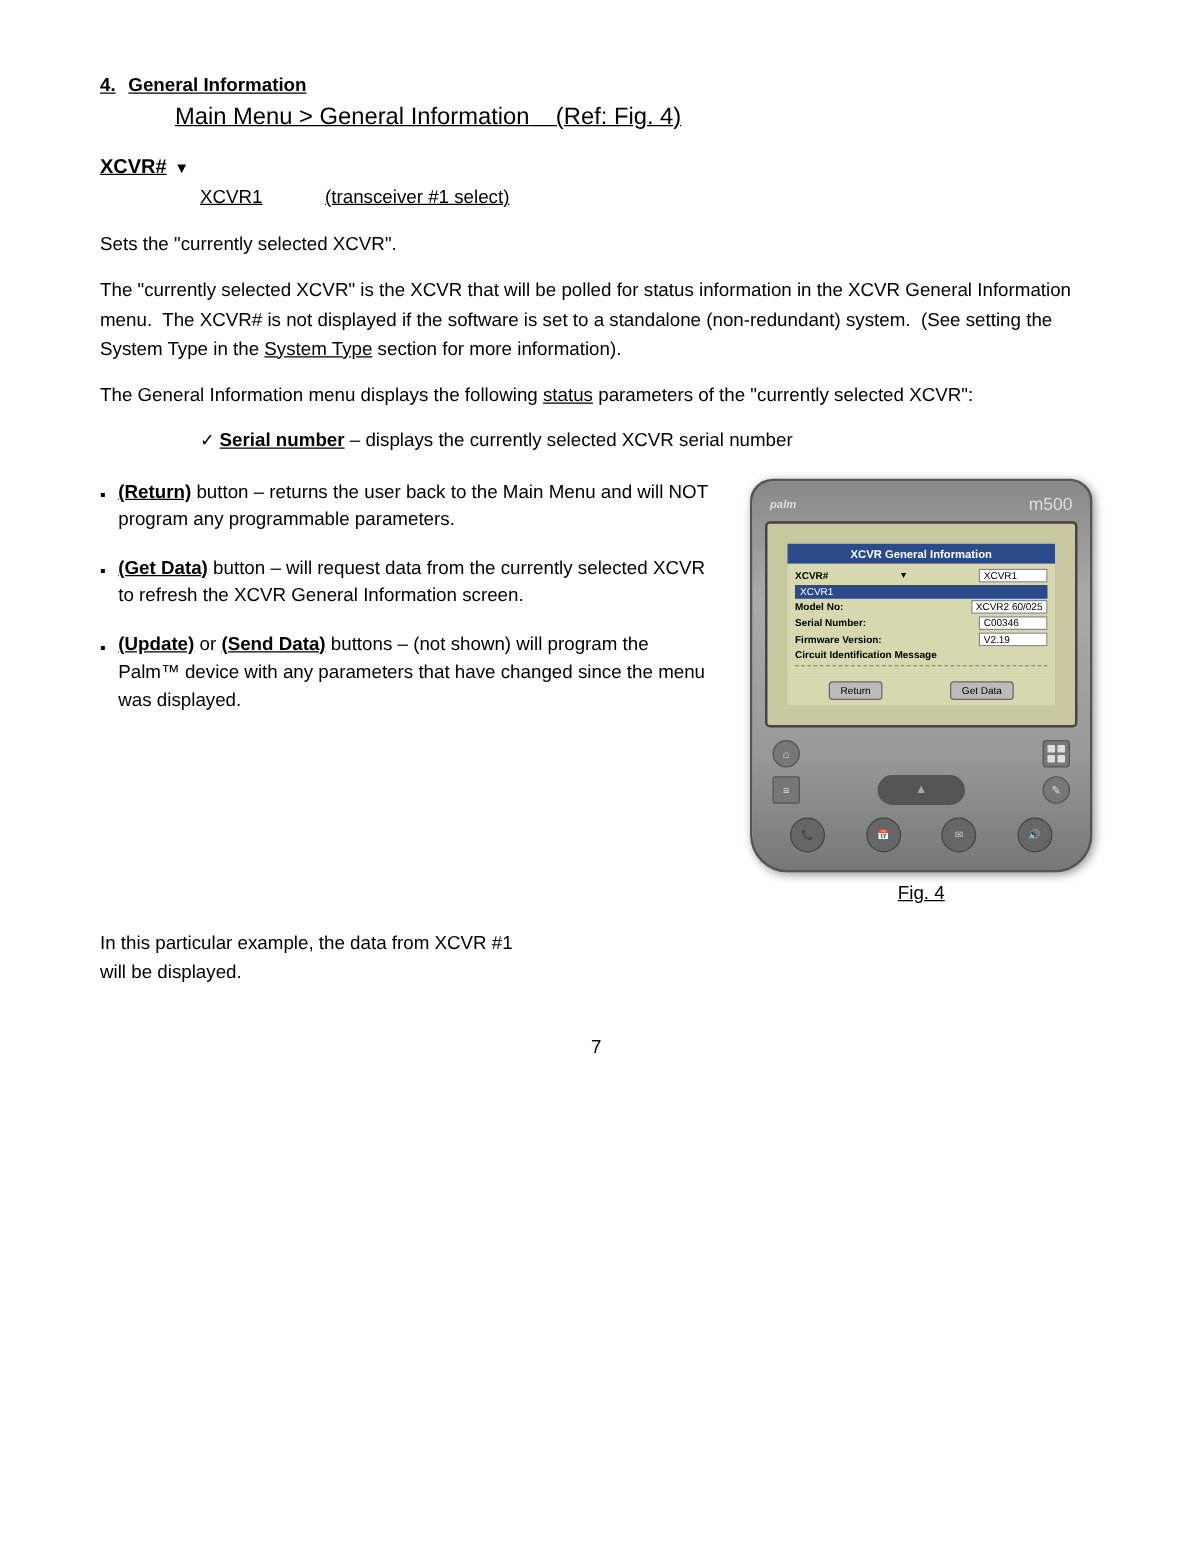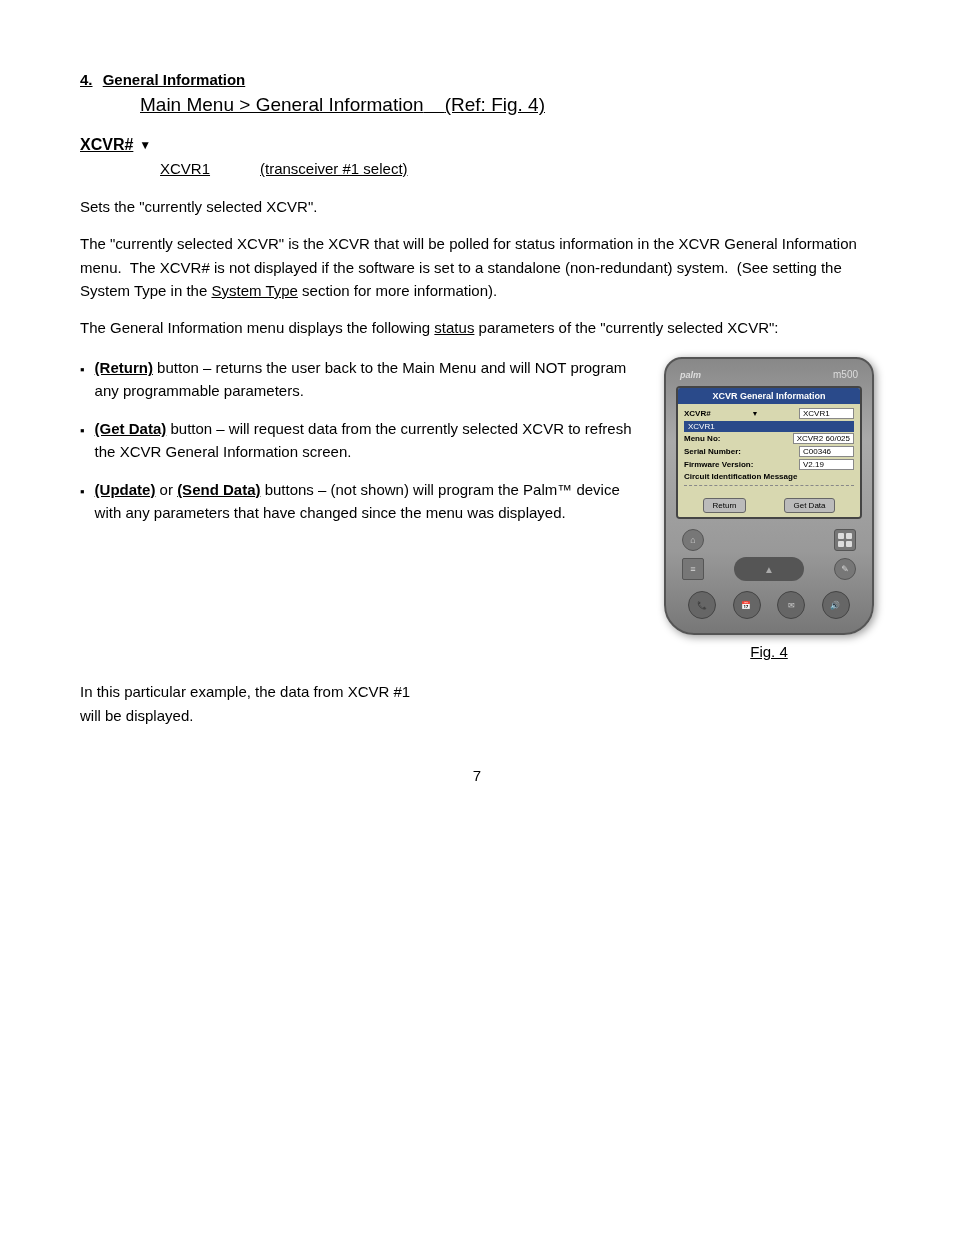--- a/index.html
+++ b/index.html
@@ -89,49 +89,49 @@
     .sq-marker {
       font-size: 13px;
       margin-top: 3px;
       flex-shrink: 0;
     }
     .sq-text {
       flex: 1;
     }
     
     .palm-device {
-      width: 210px;
+      width: 274px;
       background: linear-gradient(180deg, #888 0%, #aaa 30%, #999 70%, #777 100%);
       border-radius: 18px 18px 30px 30px;
       padding: 10px 10px 14px 10px;
       box-shadow: 2px 2px 8px rgba(0,0,0,0.4);
       border: 2px solid #555;
     }
     .palm-top-bar {
       display: flex;
       justify-content: space-between;
       align-items: center;
       margin-bottom: 6px;
       padding: 0 4px;
     }
     .palm-brand {
       font-size: 9px;
       color: #ddd;
       font-weight: bold;
       font-style: italic;
     }
     .palm-model {
-      font-size: 10px;
+      font-size: 14px;
       color: #ddd;
     }
     .palm-screen-area {
       background: #c8c8a0;
       border: 2px solid #444;
       border-radius: 4px;
-      padding: 0;
+      padding: 16px;
       margin-bottom: 8px;
       overflow: hidden;
     }
     .screen-title-bar {
       background: #2a4a8a;
       color: #fff;
       font-size: 9px;
       font-weight: bold;
       padding: 3px 6px;
       text-align: center;
@@ -298,21 +298,21 @@
     .xcvr-dropdown-row {
       display: flex;
       align-items: center;
       gap: 6px;
       margin-bottom: 6px;
     }
   </style>
 </head>
 <body>
 
-<div style="margin-bottom:6px;margin-top:11px;">
+<div style="margin-bottom:6px;">
   <span style="font-weight:bold; text-decoration:underline;">4.</span>
   <span style="font-weight:bold; text-decoration:underline; margin-left:6px;">General Information</span>
 </div>
 
 <div class="subtitle">
   <span>Main Menu &gt; General Information</span>
   &nbsp;&nbsp;
   <span>(Ref: Fig. 4)</span>
 </div>
 
@@ -332,20 +332,24 @@
 
 <p class="paragraph">
   The "currently selected XCVR" is the XCVR that will be polled for status information in the XCVR General Information menu.&nbsp; The XCVR# is not displayed if the software is set to a standalone (non-redundant) system.&nbsp; (See setting the System Type in the <span class="underline">System Type</span> section for more information).
 </p>
 
 <p class="paragraph">
   The General Information menu displays the following <span class="underline">status</span> parameters of the "currently selected XCVR":
 </p>
 
 <ul class="bullet-list">
+  <li>
+    <span class="bold-underline">Serial number</span>
+    <span> – displays the currently selected XCVR serial number</span>
+  </li>
 </ul>
 
 <div class="content-with-device">
   <div class="text-bullets">
     <ul class="square-bullets">
       <li>
         <span class="sq-marker">▪</span>
         <span class="sq-text">
           <span style="font-weight:bold; text-decoration:underline;">(Return)</span>
           <span> button – returns the user back to the Main Menu and will NOT program any programmable parameters.</span>
@@ -386,21 +390,21 @@
 
             <div class="screen-row">
               <span class="screen-label">XCVR#</span>
               <span style="font-size:7px;">▼</span>
               <span class="screen-val">XCVR1</span>
             </div>
 
             <div style="background:#2a4a8a; color:#fff; font-size:8px; padding:1px 4px; margin-bottom:1px;">XCVR1</div>
 
             <div class="screen-row">
-              <span class="screen-label">Menu No:</span>
+              <span class="screen-label">Model No:</span>
               <span class="screen-val">XCVR2  60/025</span>
             </div>
 
             <div class="screen-row">
               <span class="screen-label">Serial Number:</span>
               <span class="screen-val">C00346</span>
             </div>
 
             <div class="screen-row">
               <span class="screen-label">Firmware Version:</span>

